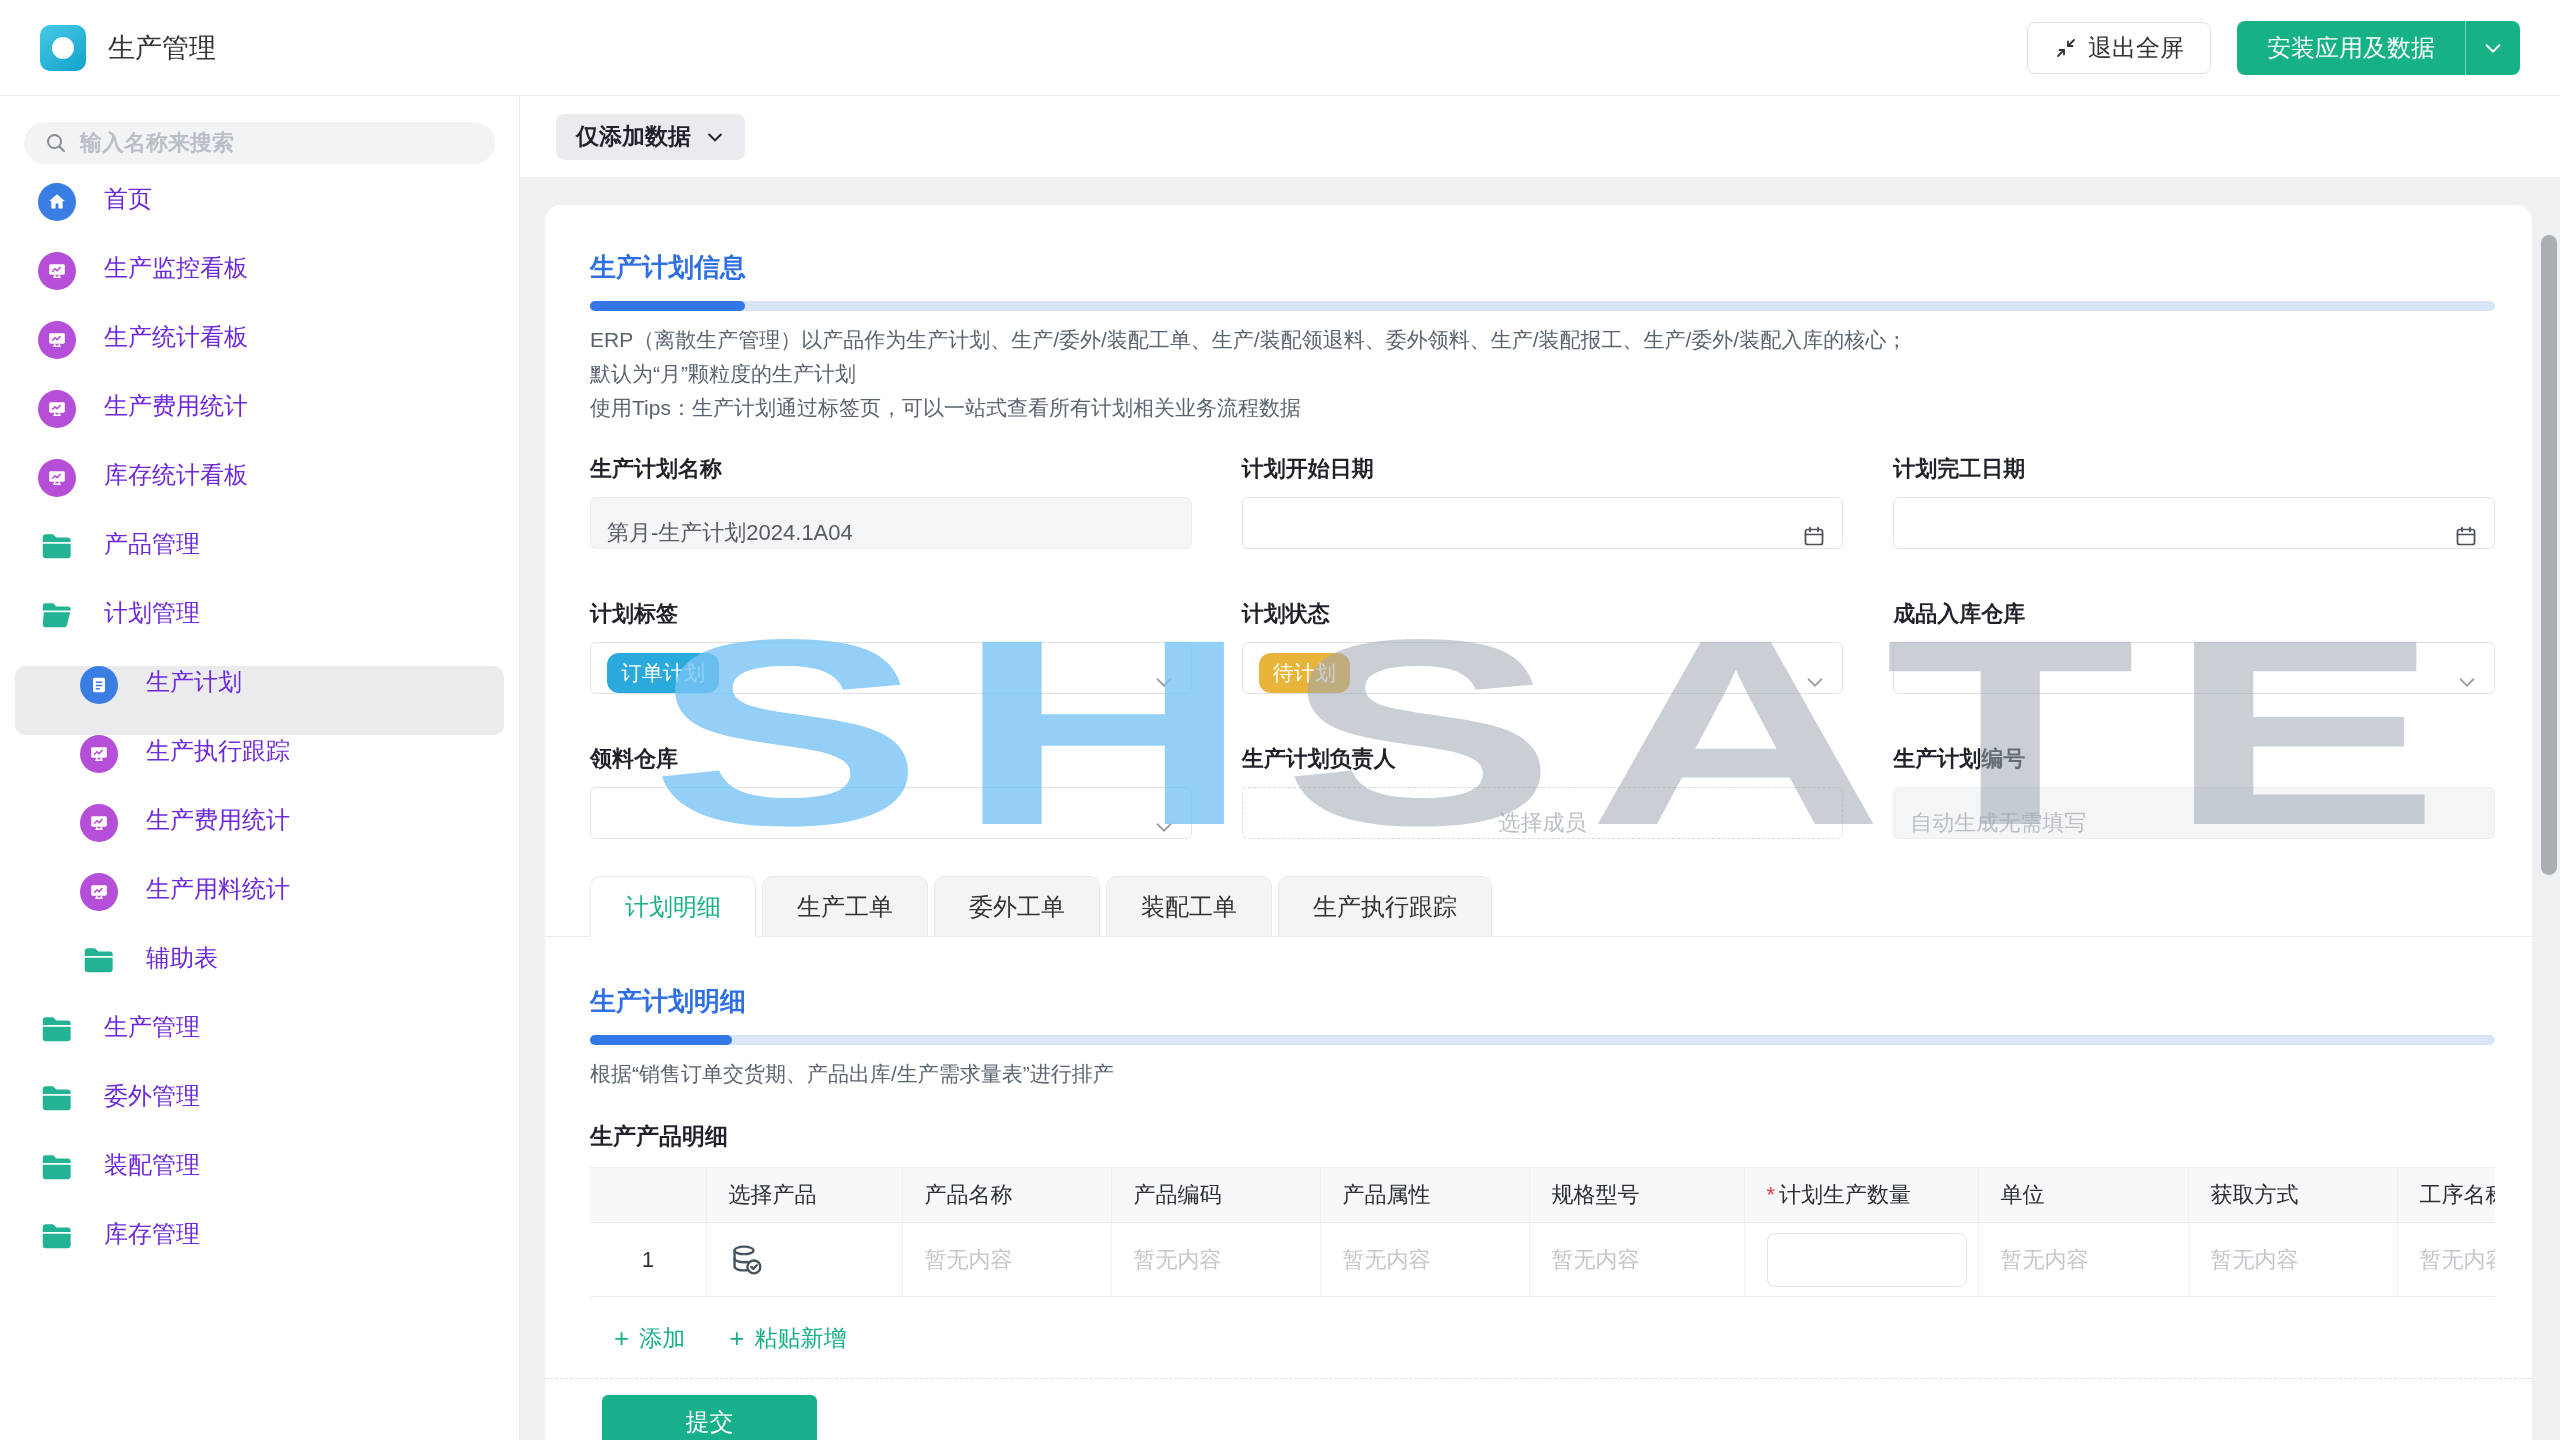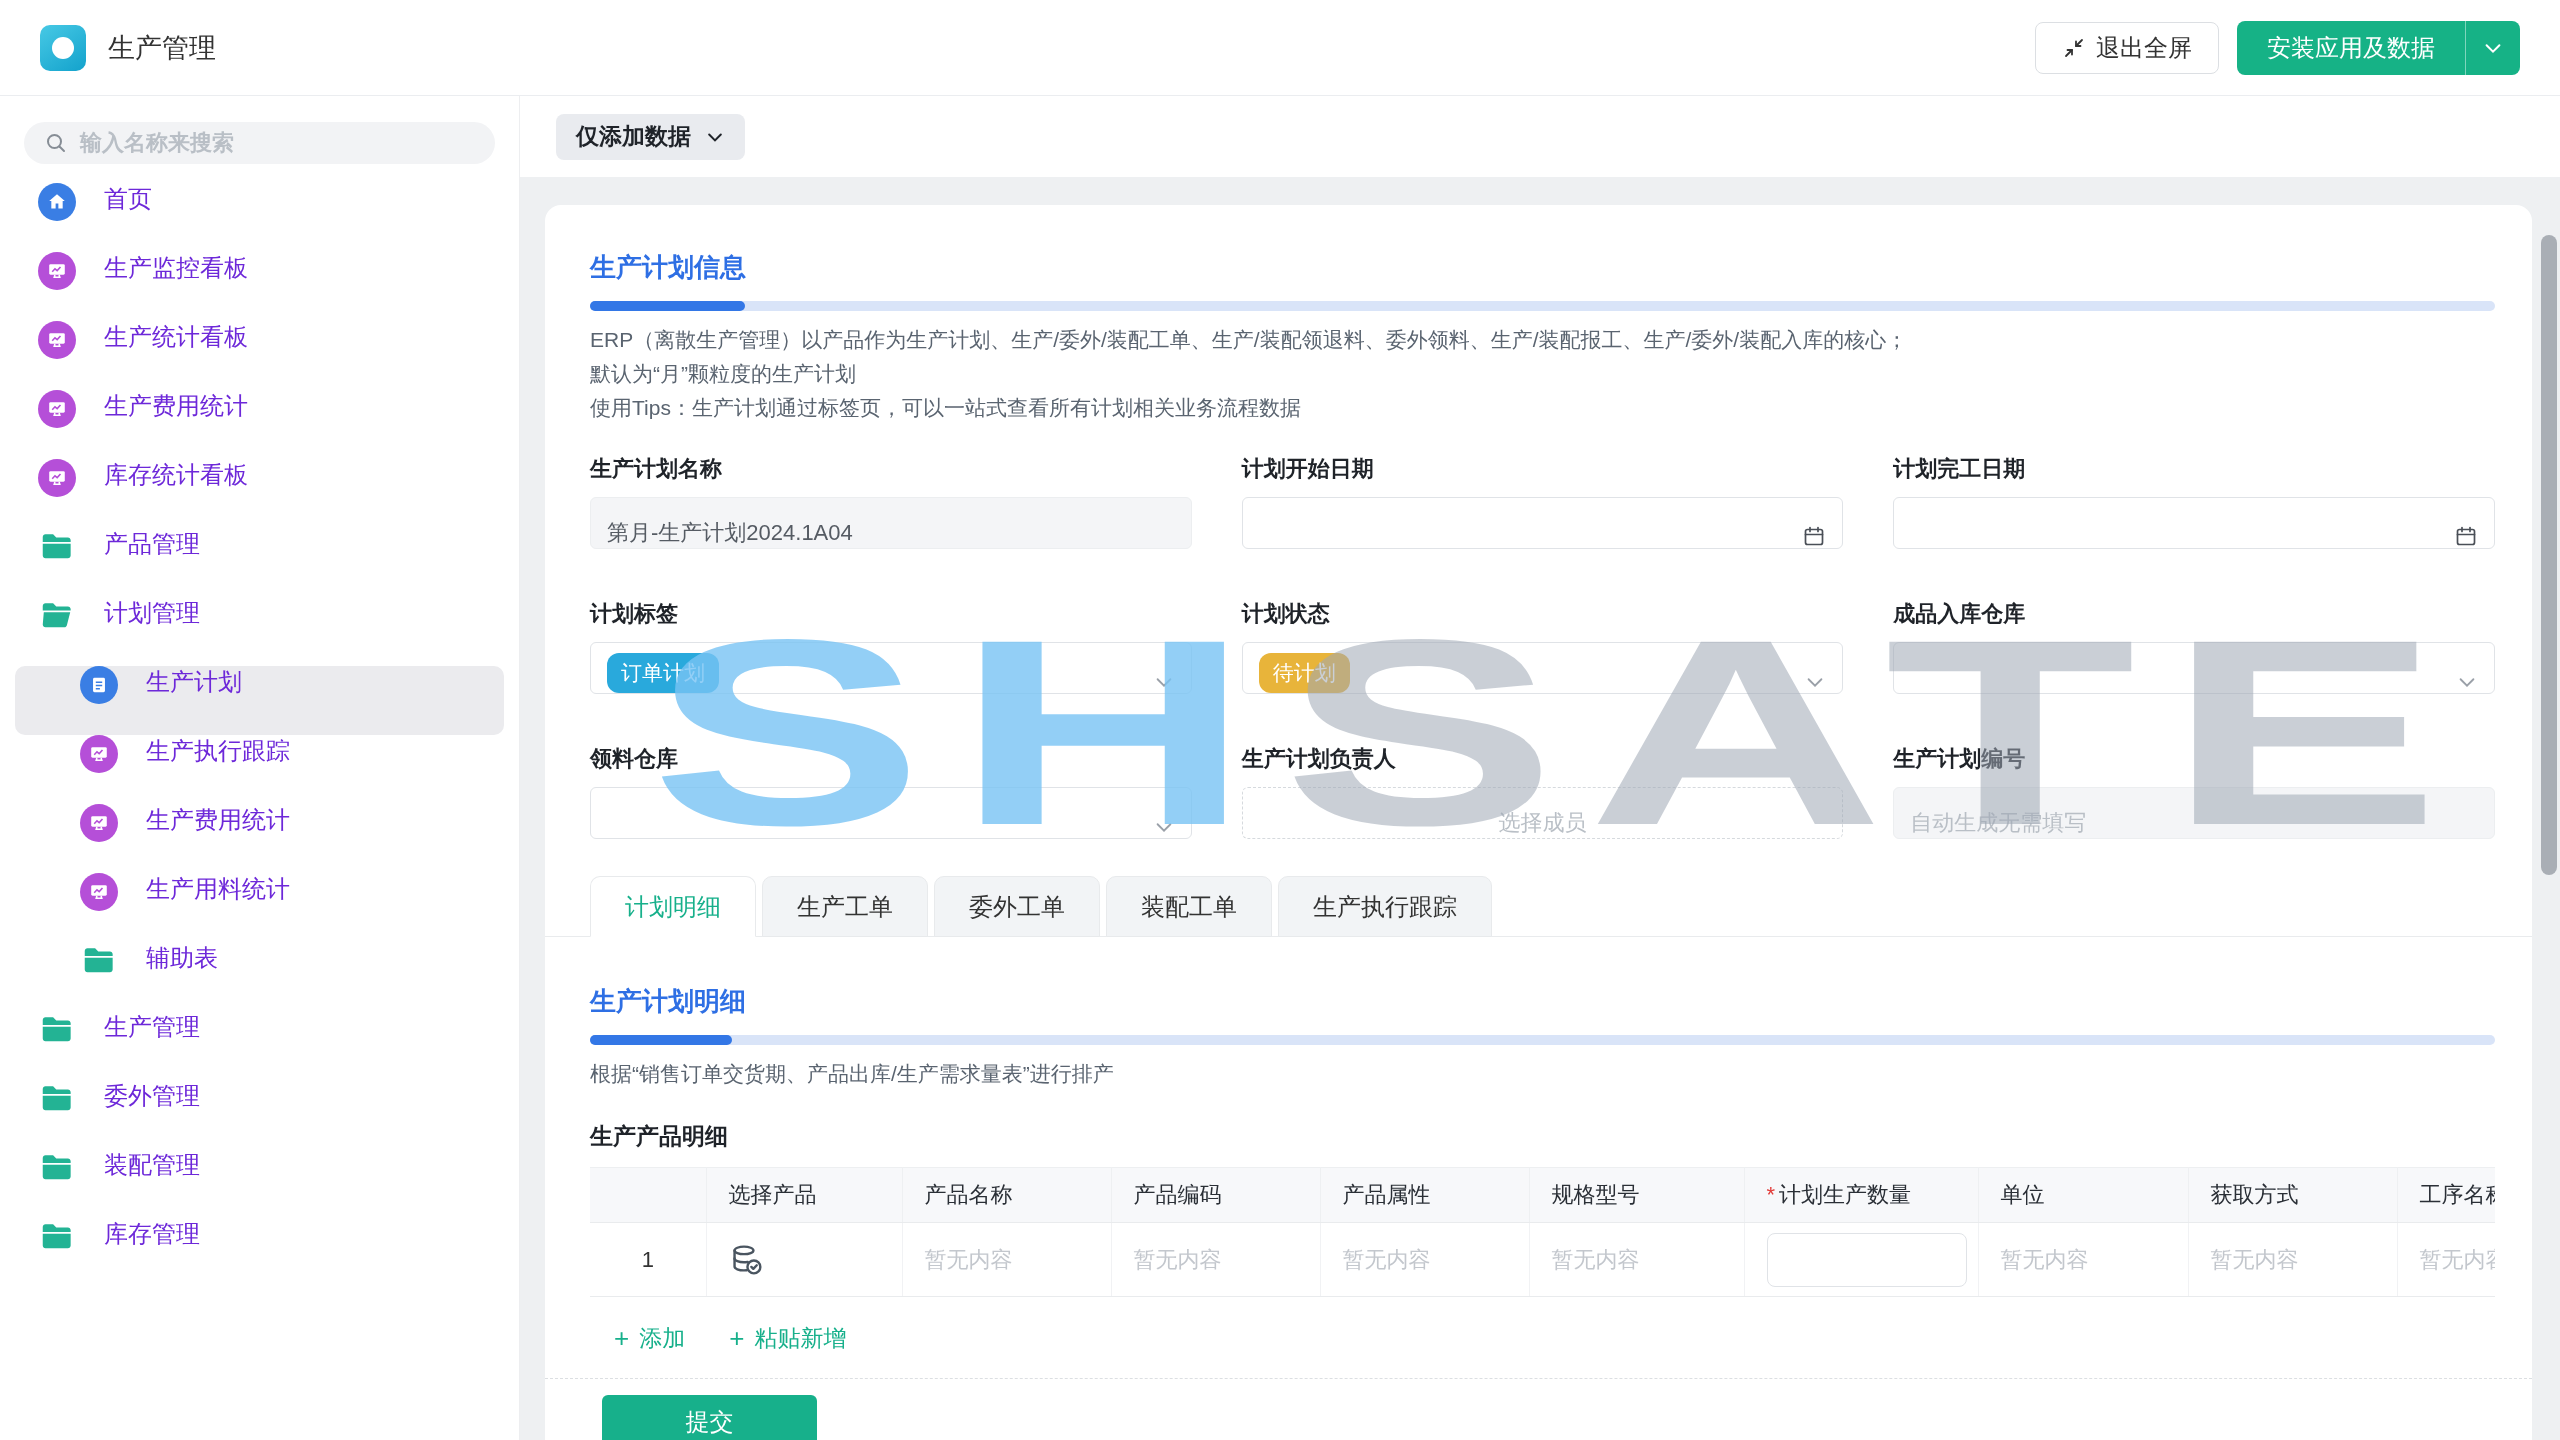--- a/index.html
+++ b/index.html
@@ -13,21 +13,21 @@
             padding:0 40px; z-index:30; }
   .logo { width:46px; height:46px; border-radius:10px;
           background:linear-gradient(145deg,#47c9e5,#13a2cc);
           display:flex; align-items:center; justify-content:center; }
   .logo-dot { width:22px; height:22px; border-radius:50%; background:#fff; }
   .app-title { margin-left:22px; font-size:27px; color:#333; }
   .nav-spacer { flex:1; }
   .btn-exit { height:52px; padding:0 26px; border:1px solid #dcdfe3; border-radius:8px;
               background:#fff; display:flex; align-items:center; gap:10px;
               font-size:24px; color:#333; cursor:pointer;justify-content:center; }
-  .btn-install { height:54px; margin-left:18px; background:#16b286; border-radius:8px;
+  .btn-install { height:54px; margin-left:26px; background:#16b286; border-radius:8px;
                  display:flex; align-items:center; color:#fff; font-size:24px; cursor:pointer; }
   .install-main { padding:0 30px; }
   .install-divider { width:1px; height:54px; background:rgba(255,255,255,.45); }
   .install-caret { width:54px; display:flex; align-items:center; justify-content:center; }
 
   
   .sidebar { position:absolute; top:96px; left:0; bottom:0; width:520px; background:#fff;
              border-right:1px solid #edeef0; padding-top:26px; z-index:20; }
   .search { margin:0 24px; height:42px; border-radius:21px; background:#f2f3f5;
             display:flex; align-items:center; gap:12px; padding:0 20px;

